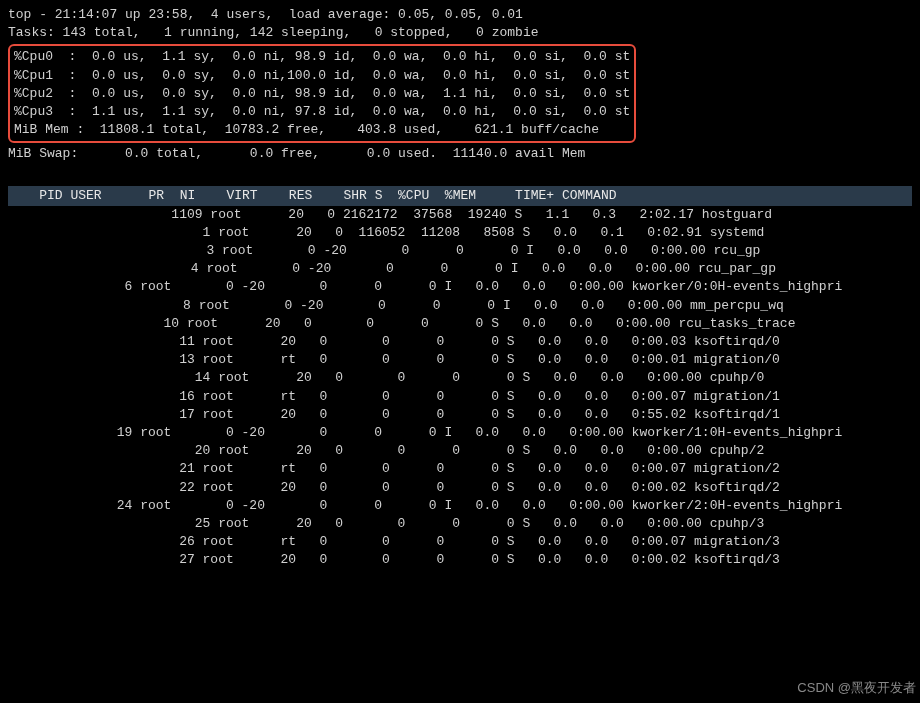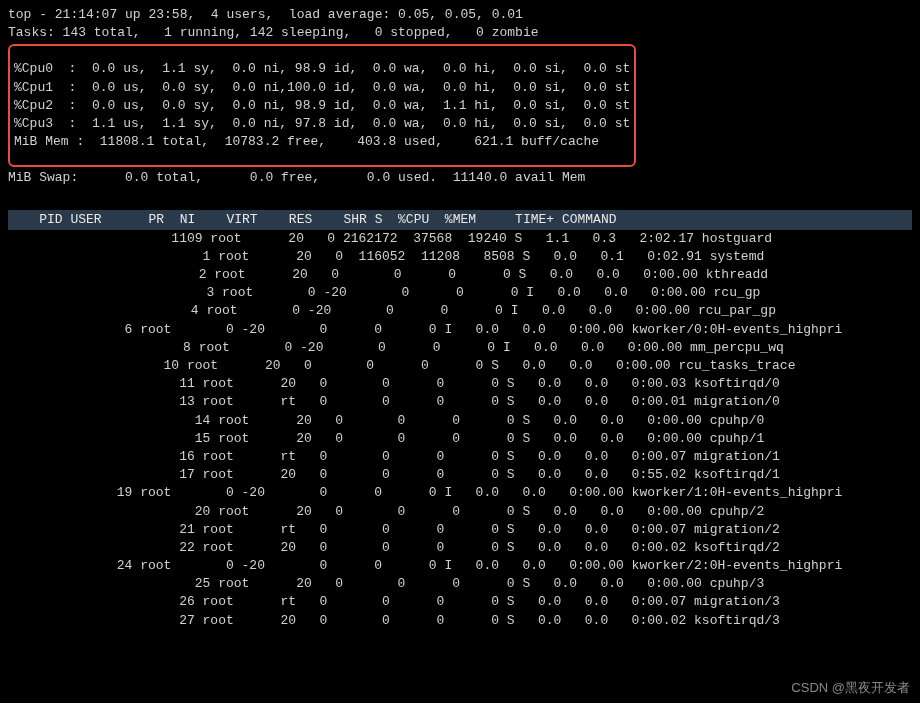--- a/index.html
+++ b/index.html
@@ -12,41 +12,41 @@
       width: 920px;
       height: 703px;
       overflow: hidden;
       position: relative;
       padding: 6px 8px;
     }
     .summary-line { white-space: pre; }
     .highlight-box {
       border: 2px solid #e74c3c;
       border-radius: 6px;
-      padding: 14px 4px;
+      padding: 2px 4px;
       margin: 2px 0;
       display: inline-block;
     }
     .highlight-box .summary-line { color: #d0d0d0; }
     .header-row {
       background: #2a3a4a;
       color: #e8e8e8;
       white-space: pre;
       padding: 1px 0;
       margin-top: 22px;
     }
     .process-row {
       white-space: pre;
       padding: 0;
       text-align: center;
     }
     .watermark {
       position: absolute;
       bottom: 6px;
-      right: 10px;
+      right: 4px;
       color: #888;
       font-family: sans-serif;
       font-size: 13px;
     }
   </style>
 </head>
 <body>
 
 
 
@@ -60,30 +60,28 @@
   <div class="summary-line">%Cpu3  :  1.1 us,  1.1 sy,  0.0 ni, 97.8 id,  0.0 wa,  0.0 hi,  0.0 si,  0.0 st</div>
   <div class="summary-line">MiB Mem :  11808.1 total,  10783.2 free,    403.8 used,    621.1 buff/cache</div>
 </div>
 
 <div class="summary-line">MiB Swap:      0.0 total,      0.0 free,      0.0 used.  11140.0 avail Mem</div>
 
 <div class="header-row" id="header-row">    PID USER      PR  NI    VIRT    RES    SHR S  %CPU  %MEM     TIME+ COMMAND</div>
 <div id="process-list">
     <div class="process-row">   1109 root      20   0 2162172  37568  19240 S   1.1   0.3   2:02.17 hostguard</div>
     <div class="process-row">      1 root      20   0  116052  11208   8508 S   0.0   0.1   0:02.91 systemd</div>
-    <div class="process-row">      2 root      20   0       0      0      0 S   0.0   0.0   0:00.00 kthreadd</div>
     <div class="process-row">      3 root       0 -20       0      0      0 I   0.0   0.0   0:00.00 rcu_gp</div>
     <div class="process-row">      4 root       0 -20       0      0      0 I   0.0   0.0   0:00.00 rcu_par_gp</div>
     <div class="process-row">      6 root       0 -20       0      0      0 I   0.0   0.0   0:00.00 kworker/0:0H-events_highpri</div>
     <div class="process-row">      8 root       0 -20       0      0      0 I   0.0   0.0   0:00.00 mm_percpu_wq</div>
     <div class="process-row">     10 root      20   0       0      0      0 S   0.0   0.0   0:00.00 rcu_tasks_trace</div>
     <div class="process-row">     11 root      20   0       0      0      0 S   0.0   0.0   0:00.03 ksoftirqd/0</div>
     <div class="process-row">     13 root      rt   0       0      0      0 S   0.0   0.0   0:00.01 migration/0</div>
     <div class="process-row">     14 root      20   0       0      0      0 S   0.0   0.0   0:00.00 cpuhp/0</div>
-    <div class="process-row">     15 root      20   0       0      0      0 S   0.0   0.0   0:00.00 cpuhp/1</div>
     <div class="process-row">     16 root      rt   0       0      0      0 S   0.0   0.0   0:00.07 migration/1</div>
     <div class="process-row">     17 root      20   0       0      0      0 S   0.0   0.0   0:55.02 ksoftirqd/1</div>
     <div class="process-row">     19 root       0 -20       0      0      0 I   0.0   0.0   0:00.00 kworker/1:0H-events_highpri</div>
     <div class="process-row">     20 root      20   0       0      0      0 S   0.0   0.0   0:00.00 cpuhp/2</div>
     <div class="process-row">     21 root      rt   0       0      0      0 S   0.0   0.0   0:00.07 migration/2</div>
     <div class="process-row">     22 root      20   0       0      0      0 S   0.0   0.0   0:00.02 ksoftirqd/2</div>
     <div class="process-row">     24 root       0 -20       0      0      0 I   0.0   0.0   0:00.00 kworker/2:0H-events_highpri</div>
     <div class="process-row">     25 root      20   0       0      0      0 S   0.0   0.0   0:00.00 cpuhp/3</div>
     <div class="process-row">     26 root      rt   0       0      0      0 S   0.0   0.0   0:00.07 migration/3</div>
     <div class="process-row">     27 root      20   0       0      0      0 S   0.0   0.0   0:00.02 ksoftirqd/3</div>

